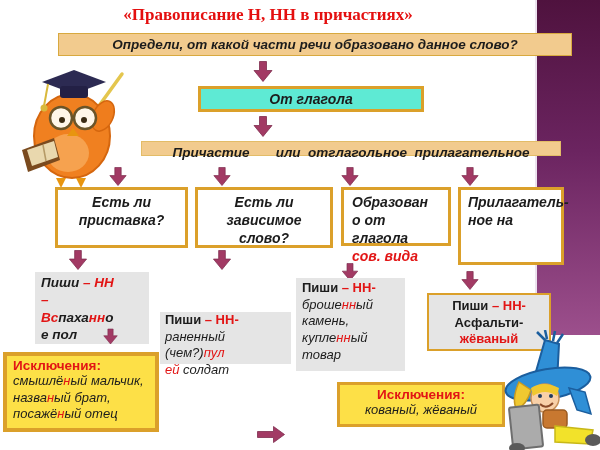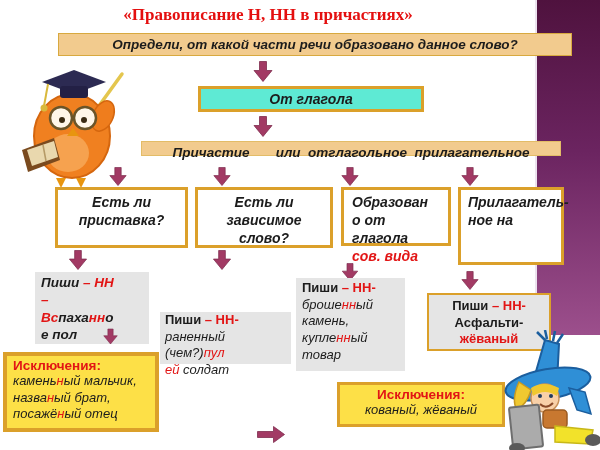--- a/index.html
+++ b/index.html
@@ -145,21 +145,21 @@
 </span><span style="font-style: italic;">броше</span><span style="color: rgb(226, 21, 21); font-style: italic;">нн</span><span style="font-style: italic;">ый
 камень,
 купле</span><span style="color: rgb(226, 21, 21); font-style: italic;">нн</span><span style="font-style: italic;">ый
 товар</span></div>
   <div class="abs res res4 pre"><span style="font-weight: bold;">Пиши </span><span style="color: rgb(226, 21, 21); font-weight: bold;">– НН-</span><span style="font-weight: bold;">
 Асфальти-
 </span><span style="color: rgb(226, 21, 21); font-weight: bold;">жёваный</span></div>
 
   <div class="abs exc excL">
     <div class="exc-title">Исключения:</div>
-    <div class="exc-body pre"><span>камень</span><span style="color: rgb(226, 21, 21);">н</span><span>ый мальчик,
+    <div class="exc-body pre"><span>смышлё</span><span style="color: rgb(226, 21, 21);">н</span><span>ый мальчик,
 назва</span><span style="color: rgb(226, 21, 21);">н</span><span>ый брат,
 посажё</span><span style="color: rgb(226, 21, 21);">н</span><span>ый отец</span></div>
   </div>
 
   <div class="abs exc excR">
     <div class="exc-title">Исключения:</div>
     <div class="exc-body pre"><span>кованый, жёваный</span></div>
   </div>
 
   <svg class="arr" style="left:257px;top:426px;" width="28" height="17" viewBox="0 0 28 17">

